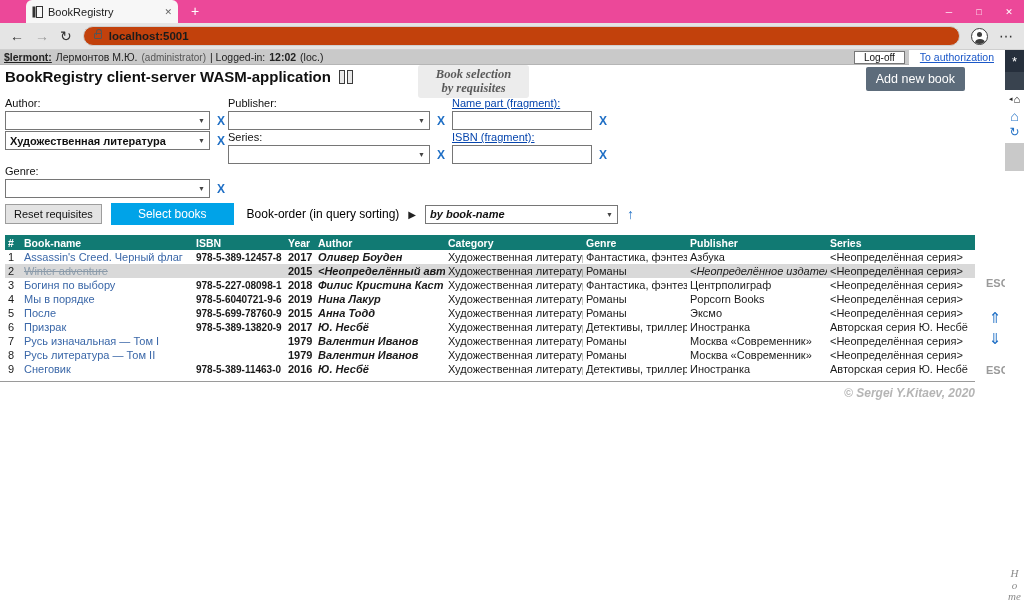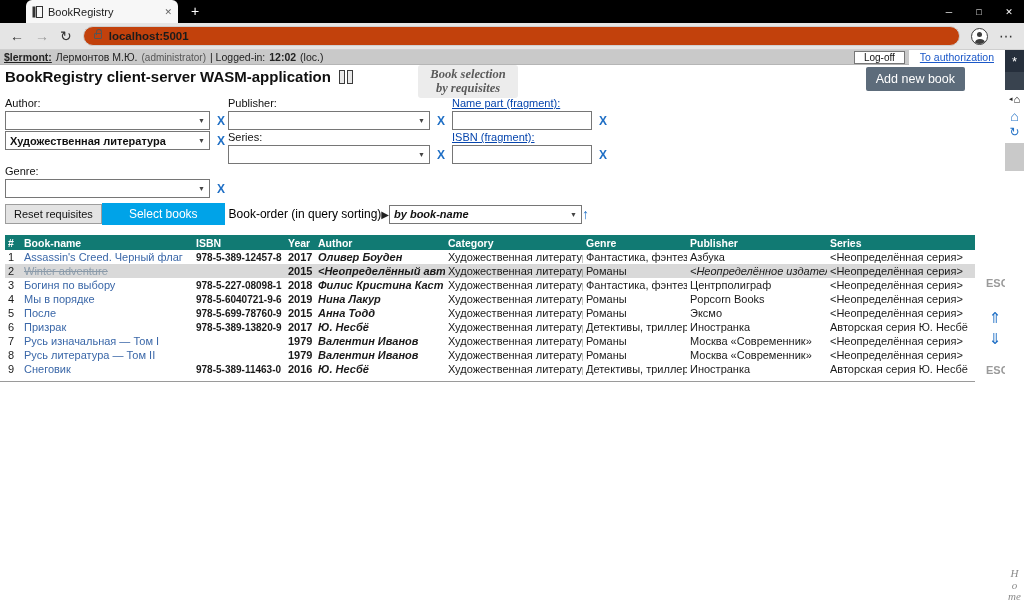--- a/index.html
+++ b/index.html
@@ -1,21 +1,21 @@
 <!DOCTYPE html>
 <html><head>
 <meta charset="utf-8">
 <style>
   * { margin:0; padding:0; box-sizing:border-box; }
   html,body { width:1024px; height:611px; overflow:hidden; background:#fff;
               font-family:"Liberation Sans", sans-serif; }
   .window { position:relative; width:1024px; height:611px; }
 
   
-  .titlebar { position:absolute; top:0; left:0; width:100%; height:23px; background:#000000; }
+  .titlebar { position:absolute; top:0; left:0; width:100%; height:23px; background:#ec4899; }
   .tab { position:absolute; left:26px; top:0; width:152px; height:23px; background:#f7f7f7;
          border-radius:6px 6px 0 0; display:flex; align-items:center; padding:0 6px; gap:5px; }
   .tab-title { font-size:11px; color:#222; flex:1; white-space:nowrap; overflow:hidden; }
   .tab-close { font-size:9px; color:#666; cursor:default; }
   .favicon { display:inline-flex; }
   .newtab { position:absolute; left:186px; top:3px; width:18px; height:17px; color:#fff;
             font-size:14px; text-align:center; line-height:16px; }
   .wincontrols { position:absolute; right:0; top:0; height:23px; display:flex; }
   .wincontrols span { width:30px; height:23px; color:#fff; font-size:9px; display:flex;
                       align-items:center; justify-content:center; }
@@ -52,41 +52,41 @@
                 padding:0 9px; height:13px; color:#111; margin-right:4px; }
   .toauth { background:#fff; color:#1a57c8; font-size:10.5px; text-decoration:underline;
             height:15px; line-height:15px; padding:0 11px; white-space:nowrap; }
 
   
   .page { position:absolute; top:65px; left:0; right:19px; bottom:0; background:#fff; }
   .page-title { position:absolute; left:5px; top:3px; font-size:15px; font-weight:bold;
                 color:#101010; display:flex; align-items:center; gap:8px; }
   .books-icon { display:inline-flex; gap:2px; }
   .books-icon i { width:6px; height:14px; border:1.5px solid #3a3a3a; background:#e8e8e8; }
-  .caption-box { position:absolute; left:418px; top:0; width:100px; background:#ECECEC;
+  .caption-box { position:absolute; left:418px; top:0; width:111px; background:#ECECEC;
                  border-radius:3px; padding:2px 12px; text-align:center;
                  font-family:"Liberation Serif", serif; font-style:italic; font-weight:bold;
                  font-size:12.5px; color:#5a5a5a; line-height:1.15; }
   .add-book-btn { position:absolute; right:40px; top:2px; background:#5D6C7B; color:#fff;
                   font-size:12.5px; padding:5px 10px; border:none; border-radius:2px; }
 
   .fgroup { position:absolute; }
   .flabel { font-size:11px; color:#111; margin-bottom:2px; }
   .flabel.linklike { color:#0645AD; text-decoration:underline; }
   .frow { display:flex; align-items:center; gap:7px; }
   .sel { height:19px; background:#fff; border:1px solid #767676; position:relative;
          padding:0 18px 0 4px; font-size:11px; display:flex; align-items:center; color:#111; }
   .sel::after { content:"▼"; position:absolute; right:4px; top:5px; font-size:7px; color:#444; }
   .sel.bold { font-weight:bold; }
   .sel.bolditalic { font-weight:bold; font-style:italic; }
   .txt { height:19px; border:1px solid #767676; font-size:11px; padding:0 4px;
          font-family:"Liberation Sans", sans-serif; }
   .clear-x { color:#1F6FC5; font-weight:bold; font-size:12px; cursor:default; }
 
-  .actions { position:absolute; left:5px; top:138px; display:flex; align-items:center; }
+  .actions { position:absolute; left:5px; top:138px; display:flex; align-items:center; gap:9px; }
   .reset-btn { background:#E3E3E3; border:1px solid #9d9d9d; font-size:11px; padding:3px 8px;
                color:#111; }
   .selectbooks-btn { background:#00A3E8; border:none; color:#fff; font-size:12px;
                      padding:4px 27px; }
   .order-label { font-size:12px; color:#000; margin-left:4px; }
   .order-arrow { font-size:10px; color:#222; }
   .sort-dir { color:#1F6FC5; font-size:14px; font-weight:bold; }
 
   
   .book-table { position:absolute; left:5px; top:170px; width:970px; border-collapse:collapse;
@@ -380,20 +380,21 @@
         <td class="col-author">Ю. Несбё</td>
         <td class="col-category">Художественная литература</td>
         <td class="col-genre">Детективы, триллеры</td>
         <td class="col-publisher">Иностранка</td>
         <td class="col-series">Авторская серия Ю. Несбё</td>
       </tr>
         </tbody>
     </table>
 
     <div class="divider"></div>
+    <div class="footer">© Sergei Y.Kitaev, 2020</div>
 
     <div class="hints">
       <div class="hint-esc">ESC</div>
       <div class="hint-up">⇑</div>
       <div class="hint-down">⇓</div>
       <div class="hint-esc second">ESC</div>
     </div>
   </div>
 
   <div class="right-rail">

